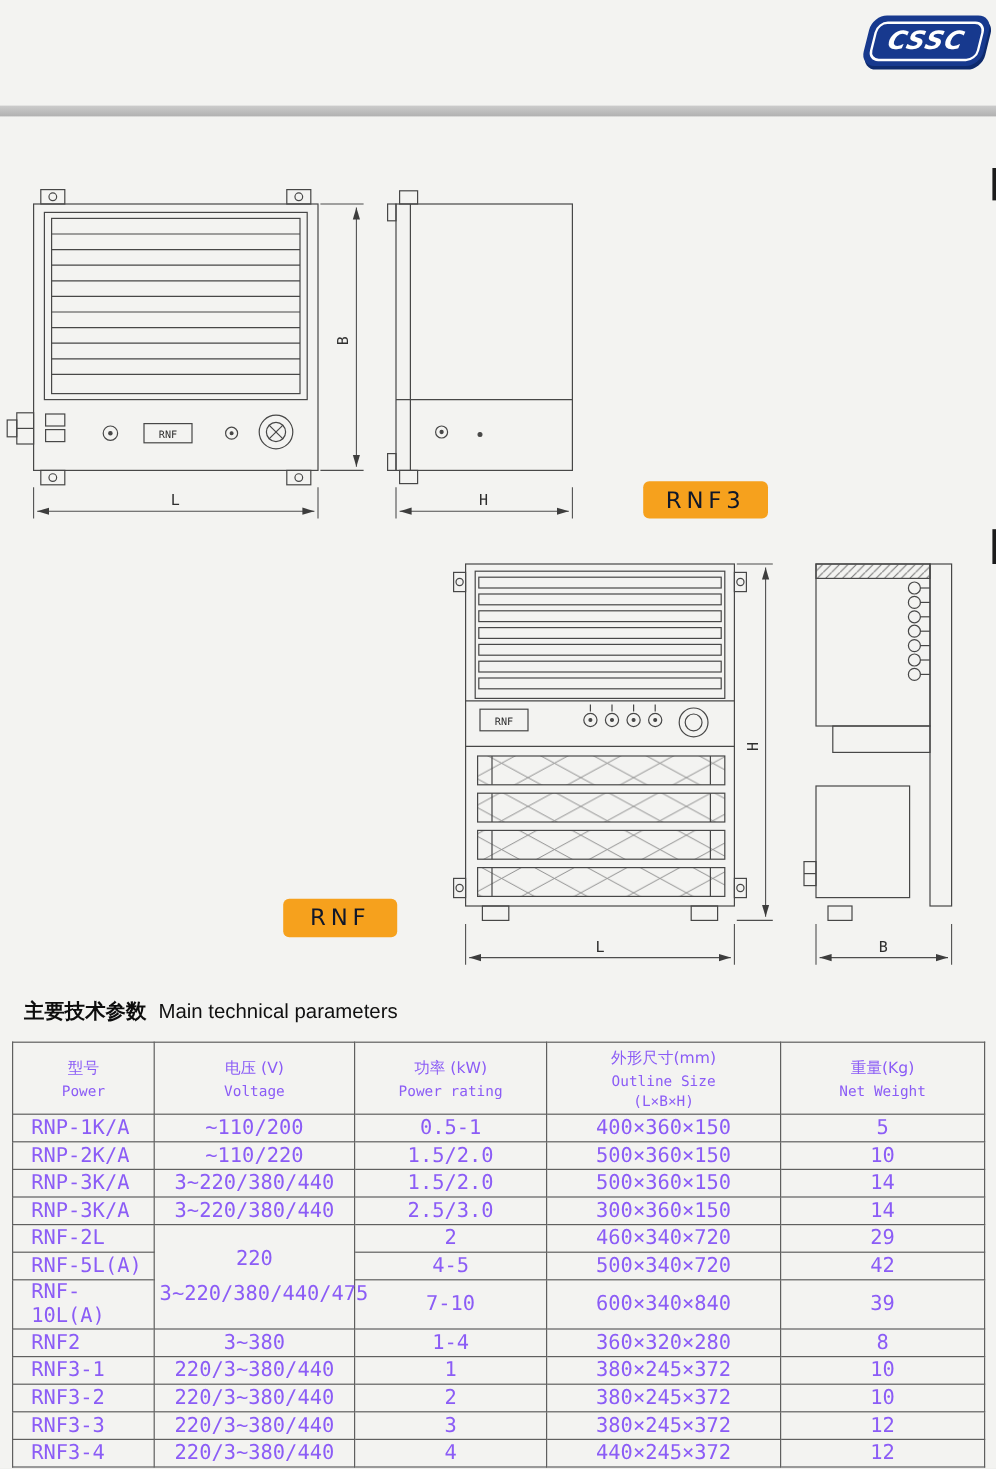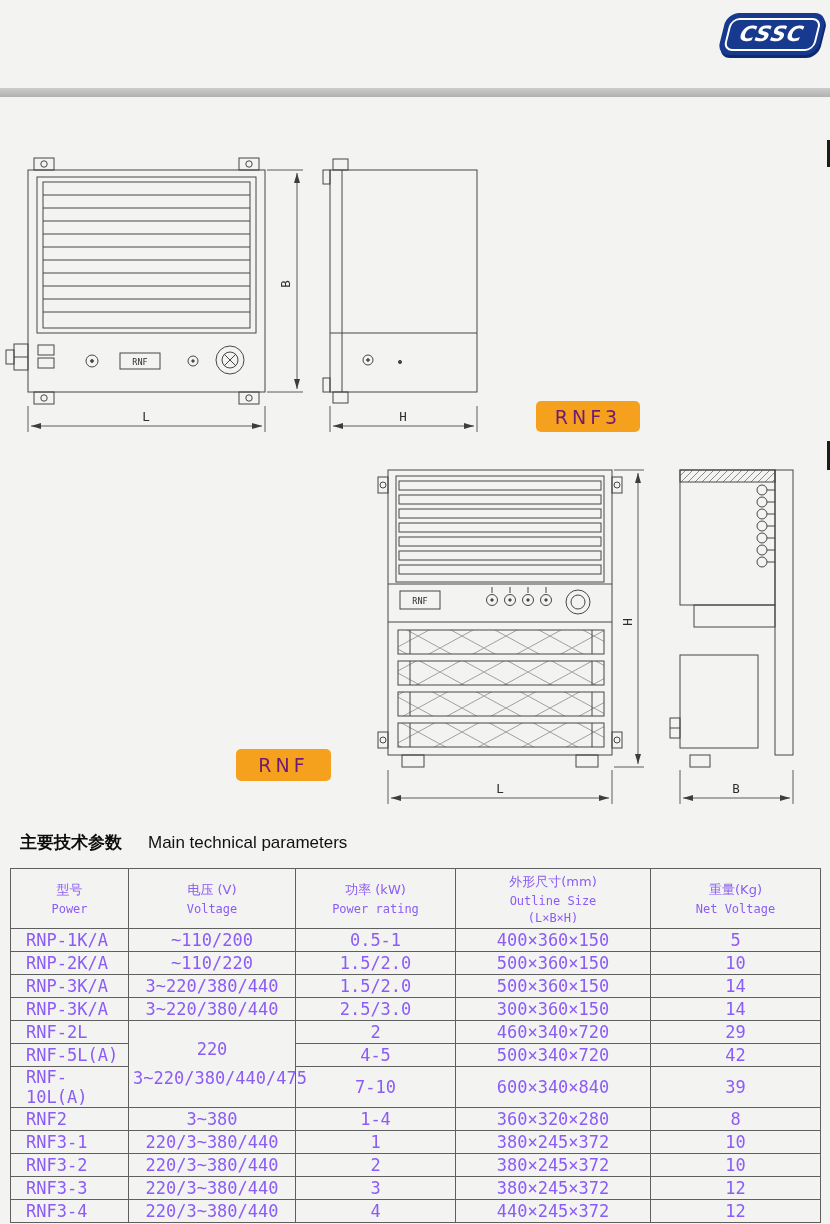--- a/index.html
+++ b/index.html
@@ -23,26 +23,26 @@
     background:linear-gradient(180deg,#cicfcf,#b3b3b3);background:linear-gradient(180deg,#cccccc,#b1b1b1);}
   .edge-mark{position:absolute;right:0;width:3px;background:#1c1c1c;}
   .edge-mark.m1{top:140px;height:27px;}
   .edge-mark.m2{top:441px;height:29px;}
   
   .drawing-area{position:absolute;top:120px;left:0;width:830px;height:715px;}
   .drawing-area svg{position:absolute;top:0;left:0;}
   svg text{stroke:none;fill:#2e2e2e;}
   .dim-label{font:12.5px "DejaVu Sans Mono", monospace;}
   .panel-label{font:8.5px "DejaVu Sans Mono", monospace;}
-  .badge{position:absolute;background:#f6a11d;color:#701a75;display:flex;align-items:center;
+  .badge{position:absolute;background:#f6a11d;color:#0f172a;display:flex;align-items:center;
     justify-content:center;font-size:19px;letter-spacing:4px;border-radius:5px;}
   .badge-rnf3{left:536px;top:281px;width:104px;height:31px;}
   .badge-rnf{left:236px;top:629px;width:95px;height:32px;}
   
-  .section-title{position:absolute;top:831px;left:20px;display:flex;gap:26px;align-items:baseline;}
+  .section-title{position:absolute;top:831px;left:20px;display:flex;gap:10px;align-items:baseline;}
   .section-title .zh{font-size:17px;font-weight:bold;color:#0d0d0d;}
   .section-title .en{font-size:17px;color:#101010;font-family:"Liberation Sans",sans-serif;}
   
   .params-table{position:absolute;top:868px;left:10px;width:810px;border-collapse:collapse;
     table-layout:fixed;color:#8b5cf6;}
   .params-table th,.params-table td{border:1px solid #5f5f5f;box-sizing:border-box;}
   .params-table thead th{height:60px;font-weight:normal;vertical-align:middle;text-align:center;padding:2px;}
   .th-zh{display:block;font-size:13px;font-family:"DejaVu Sans",sans-serif;}
   .th-en{display:block;font-size:12px;margin-top:3px;font-family:"DejaVu Sans Mono",monospace;}
   .params-table td{height:23px;font-size:17px;text-align:center;padding:0 4px;
@@ -257,21 +257,21 @@
           <span class="th-zh">功率 (kW)</span>
           <span class="th-en">Power rating</span>
         </th>
         <th>
           <span class="th-zh">外形尺寸(mm)</span>
           <span class="th-en">Outline Size</span>
           <span class="th-en">(L×B×H)</span>
         </th>
         <th>
           <span class="th-zh">重量(Kg)</span>
-          <span class="th-en">Net Voltage</span>
+          <span class="th-en">Net Weight</span>
         </th>
       </tr>
     </thead>
     <tbody>
       <tr>
         <td class="model-cell">RNP-1K/A</td>
         <td>~110/200</td>
         <td>0.5-1</td>
         <td>400×360×150</td>
         <td>5</td>

